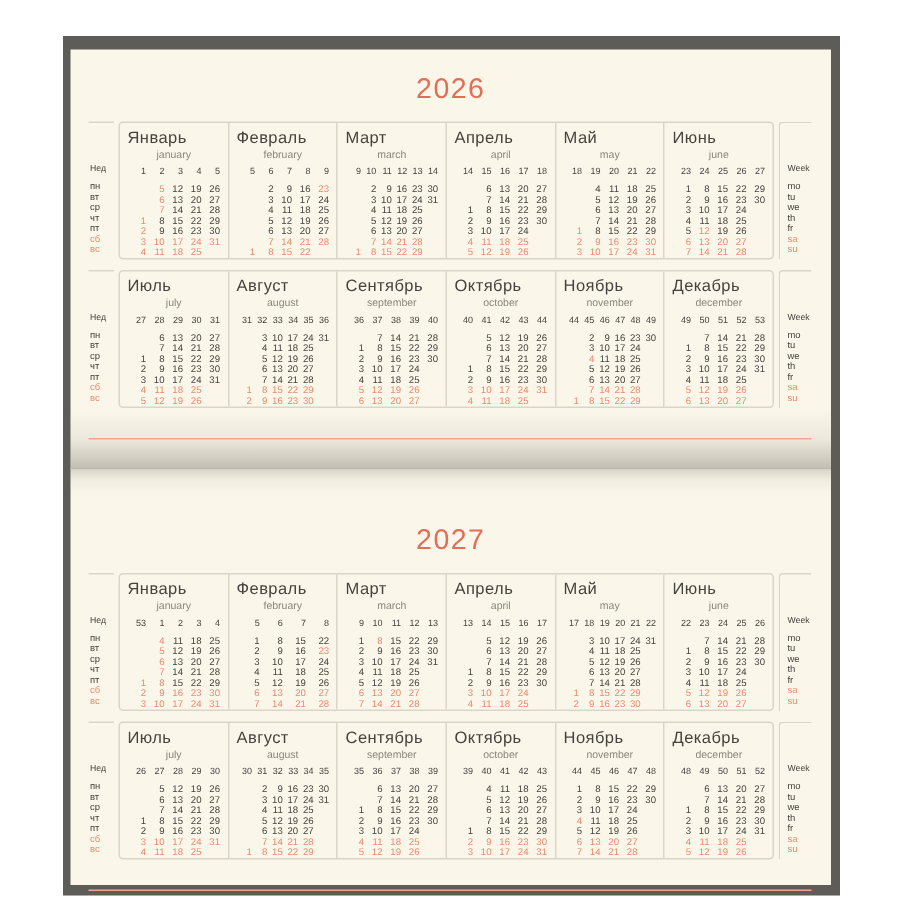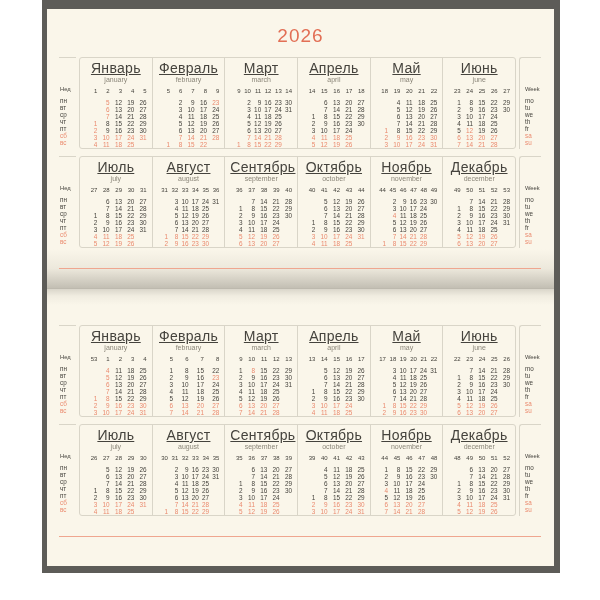--- a/index.html
+++ b/index.html
@@ -1,38 +1,38 @@
 <!DOCTYPE html>
 <html><head>
 <meta charset="utf-8">
 <style>
   html,body{margin:0;padding:0;}
   body{width:600px;height:600px;font-family:"Liberation Sans",sans-serif;background:#ffffff;}
   .canvas{position:relative;width:600px;height:600px;background:#ffffff;overflow:hidden;}
-  .frame{position:absolute;left:42px;top:0;width:518px;height:573px;box-sizing:border-box;
+  .frame{position:absolute;left:42px;top:24px;width:518px;height:573px;box-sizing:border-box;
          border:solid #5d5c58;border-width:9px 6px 7px 5px;background:#faf6ea;}
   .page{position:relative;box-sizing:border-box;}
   .page-top{height:279px;padding-top:15px;
     background:linear-gradient(180deg,rgba(0,0,0,0) 0%,rgba(0,0,0,0) 86%,rgba(120,113,96,0.10) 93%,rgba(88,84,74,0.34) 100%);}
   .page-bottom{height:278px;padding-top:36px;border-top:1px solid #bdb9ae;
     background:linear-gradient(180deg,rgba(88,84,74,0.20) 0px,rgba(88,84,74,0.06) 7px,rgba(0,0,0,0) 16px);}
   .year{height:24px;line-height:24px;margin:0 0 9px 0;text-align:center;
         font-size:19px;font-weight:400;letter-spacing:1px;color:#e26f55;}
   .halfrow{display:flex;align-items:stretch;margin:0 13px 7px 12px;height:92px;}
   .halfrow.last{margin-bottom:20px;}
   .salmon-rule{height:1px;background:#efa68f;margin:0 13px 0 12px;}
   .side-col{width:17px;box-sizing:border-box;border-top:1px solid #d9d5c8;padding-top:27px;}
   .side-col.right-col{width:22px;border-left:1px solid #d9d5c8;border-top-left-radius:3px;padding-left:5px;margin-left:3px;}
   .side-col.left-col{padding-left:1px;}
   .side-week{height:8px;line-height:8px;font-size:5.8px;color:#45433d;margin-bottom:4px;}
   .side-day{height:7px;line-height:7px;font-size:6.3px;color:#45433d;}
   .months-box{flex:1;margin-left:3px;border:1px solid #d9d5c8;border-radius:3px;display:flex;box-sizing:border-box;background:transparent;}
   .month{flex:1;min-width:0;box-sizing:border-box;padding:4px 5px 4px 5px;border-left:1px solid #d9d5c8;}
   .month:first-child{border-left:none;}
-  .m-ru{height:13px;line-height:13px;text-align:center;font-size:14px;font-weight:500;letter-spacing:0.3px;color:#45433d;text-decoration:underline;}
+  .m-ru{height:13px;line-height:13px;text-align:left;font-size:11px;font-weight:500;letter-spacing:0.3px;color:#45433d;}
   .m-en{height:9px;line-height:9px;text-align:center;font-size:7px;color:#8b8679;margin-bottom:3px;}
   .wk-row{display:flex;height:8px;margin-bottom:4px;}
   .wk-row span{flex:1;text-align:right;font-size:6px;line-height:8px;color:#45433d;}
   .day-row{display:flex;height:7px;}
   .day-row span{flex:1;text-align:right;font-size:6.4px;line-height:7px;color:#45433d;}
   .red{color:#ea8a6e !important;}
 </style>
 </head>
 <body>
 
@@ -830,20 +830,21 @@
             <div class="side-day">th</div>
             <div class="side-day">fr</div>
             <div class="side-day red">sa</div>
             <div class="side-day red">su</div>
           </div>
         </div>
       <div class="salmon-rule"></div>
     </section>
 
     <section class="page page-bottom">
+      <h1 class="year">2027</h1>
       <div class="halfrow">
           <div class="side-col left-col">
             <div class="side-week">Нед</div>
             <div class="side-day">пн</div>
             <div class="side-day">вт</div>
             <div class="side-day">ср</div>
             <div class="side-day">чт</div>
             <div class="side-day">пт</div>
             <div class="side-day red">сб</div>
             <div class="side-day red">вс</div>

